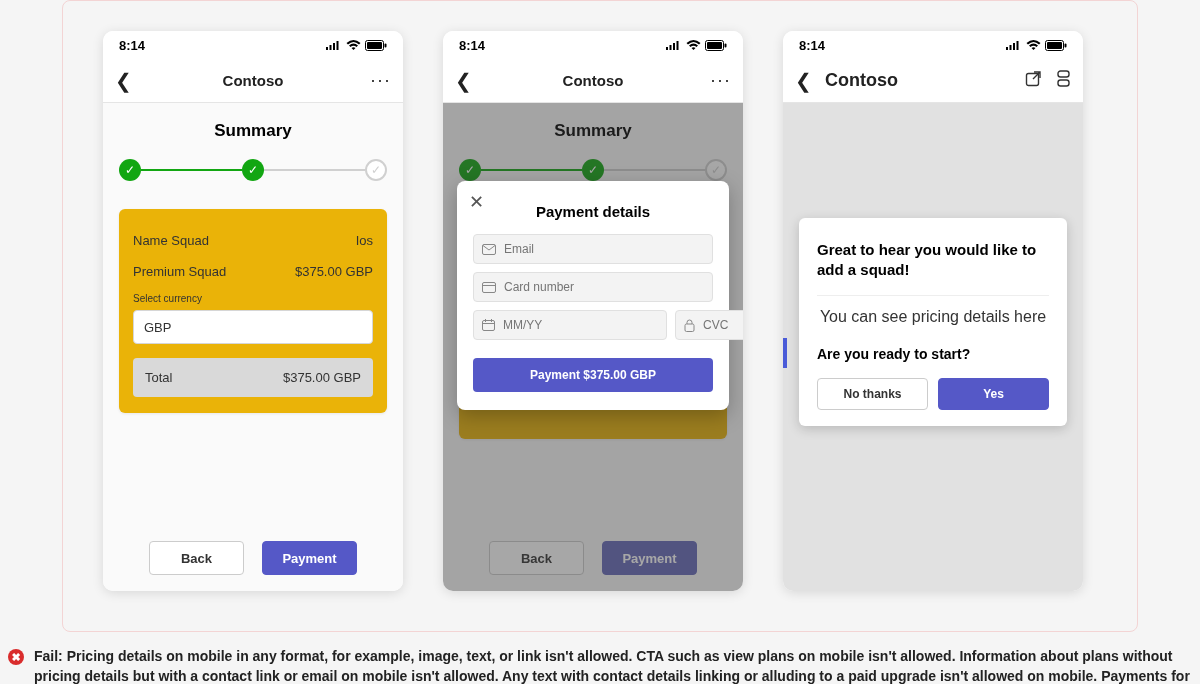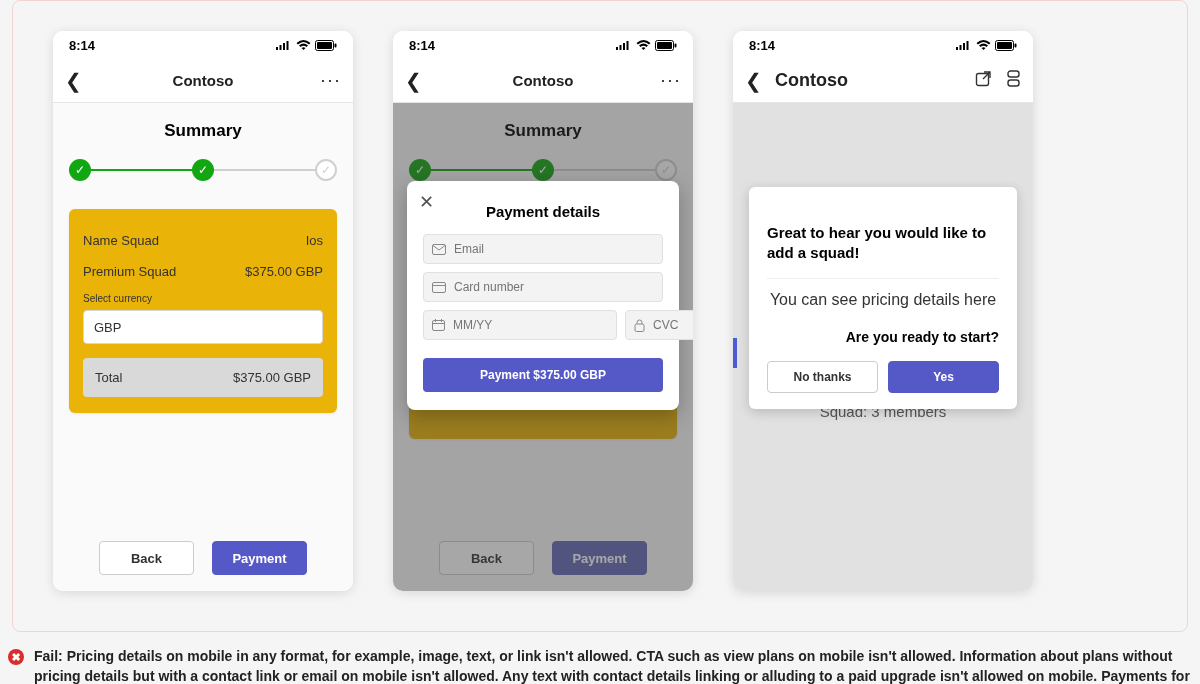--- a/index.html
+++ b/index.html
@@ -1,19 +1,19 @@
 <!DOCTYPE html>
 <html><head>
 <meta charset="utf-8">
 <style>
   * { box-sizing: border-box; margin: 0; padding: 0; font-family: "Segoe UI", -apple-system, Arial, sans-serif; }
   body { background: #f5f5f5; padding: 0; }
 
   .container {
-    width: 1176px;
+    width: 1076px;
     margin: 0 auto;
     background: #f5f5f5;
     border: 1px solid #f3d4d4;
     border-radius: 8px;
     padding: 30px 40px 40px 40px;
     display: flex;
     gap: 40px;
     justify-content: flex-start;
   }
 
@@ -207,30 +207,30 @@
     align-items: center;
     justify-content: center;
     cursor: pointer;
     margin-top: 10px;
   }
 
   
   .body-grey { background: #e1e1e1; }
   .info-card {
     position: absolute;
-    left: 16px; right: 16px; top: 84px;
+    left: 16px; right: 16px; top: 115px;
     background: #fff;
     border-radius: 6px;
     box-shadow: 0 3px 12px rgba(0,0,0,0.18);
-    padding: 36px 18px 16px 18px;
+    padding: 22px 18px 16px 18px;
     z-index: 5;
   }
   .info-title { font-size: 15px; font-weight: 700; line-height: 1.35; margin-bottom: 14px; }
   .info-sub { font-size: 16px; color: #333; text-align: center; padding: 12px 0; border-top: 1px solid #eee; }
-  .info-question { font-size: 14px; font-weight: 700; text-align: right; margin: 8px 0 16px; }
+  .info-question { font-size: 14px; font-weight: 700; text-align: left; margin: 8px 0 16px; }
   .info-btn-row { display: flex; gap: 10px; }
   .info-btn-row .btn { flex: 1; width: auto; height: 32px; font-size: 12px; }
 
   .bg-text {
     color: #555;
     font-size: 15px;
     margin-top: 300px;
     text-align: center;
   }
   .bg-stats {

